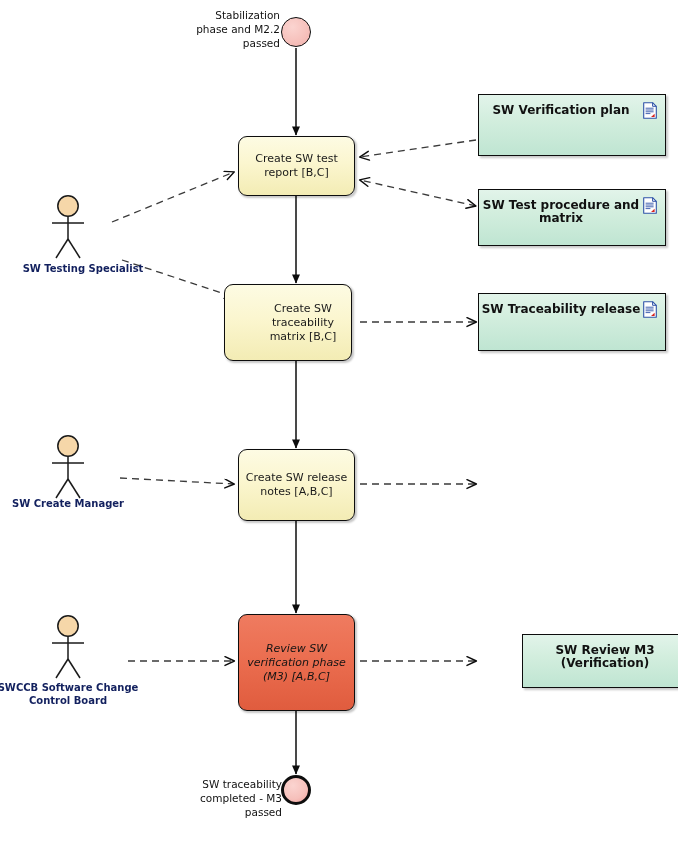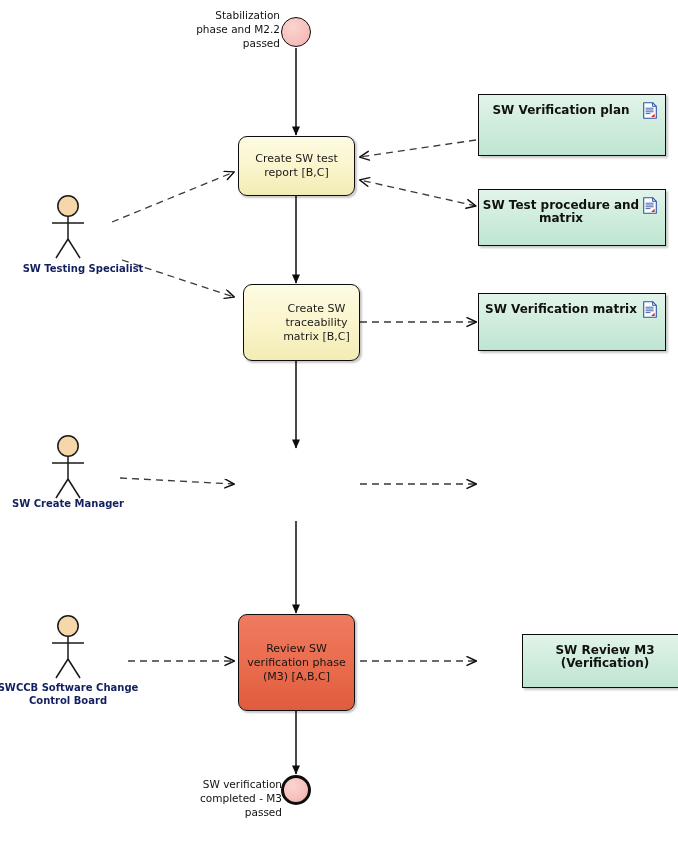--- a/index.html
+++ b/index.html
@@ -36,20 +36,21 @@
     font-size: 11px;
     line-height: 14px;
     color: #1a1a1a;
     background: linear-gradient(180deg, #fdfbe3 0%, #fbf6cf 45%, #f3ecb4 100%);
     box-shadow: 1.5px 1.5px 2px rgba(0,0,0,0.22);
     padding: 2px 6px;
   }
   .activity.review {
     background: linear-gradient(180deg, #ef7b60 0%, #eb6e50 45%, #e05c3e 100%);
     color: #141414;
+    font-style: italic;
   }
 
   
   .document {
     border: 1.6px solid #0d0d0d;
     background: linear-gradient(180deg, #e2f4ea 0%, #d3eede 40%, #bfe5d2 100%);
     box-shadow: 1.5px 1.5px 2px rgba(0,0,0,0.22);
     position: absolute;
     box-sizing: border-box;
   }
@@ -173,24 +174,27 @@
     <line x1="360" y1="661" x2="476" y2="661" stroke="#3a3a3a" stroke-width="1.3" stroke-dasharray="7,5" marker-end="url(#openArrow)"></line>
   </svg>
 
   <div class="start-node" style="left:281px; top:17px;"></div>
   <div class="node-caption" style="left:188px; top:8px; width:92px;">Stabilization phase and M2.2 passed</div>
 
   <div class="node activity" style="left:238px; top:136px; width:117px; height:60px;">
     <span>Create SW test report [B,C]</span>
   </div>
 
-  <div class="node activity" style="left:243px; top:284px; width:117px; height:77px;padding-left:36px;">
+  <div class="node activity" style="left:224px; top:284px; width:128px; height:77px;padding-left:36px;">
     <span>Create SW traceability matrix [B,C]</span>
   </div>
 
+  <div class="node activity" style="left:238px; top:449px; width:117px; height:72px;">
+    <span>Create SW release notes [A,B,C]</span>
+  </div>
 
   <div class="node activity review" style="left:238px; top:614px; width:117px; height:97px;">
     <span>Review SW verification phase (M3) [A,B,C]</span>
   </div>
 
   <div class="document" style="left:478px; top:94px; width:188px; height:62px;">
     <div class="doc-title">SW Verification plan</div>
     <svg class="doc-icon" viewBox="0 0 14 17">
       <path d="M0.7,0.7 H9.6 L13.3,4.3 V16.3 H0.7 Z" fill="#ffffff" stroke="#2f53a8" stroke-width="1.1" stroke-linejoin="round"></path>
       <path d="M9.6,0.7 V4.3 H13.3" fill="none" stroke="#2f53a8" stroke-width="1"></path>
@@ -213,21 +217,21 @@
         <line x1="2.6" y1="6.2" x2="10.6" y2="6.2"></line>
         <line x1="2.6" y1="8.0" x2="10.6" y2="8.0"></line>
         <line x1="2.6" y1="9.8" x2="10.6" y2="9.8"></line>
         <line x1="2.6" y1="11.6" x2="7.4" y2="11.6"></line>
       </g>
       <path d="M8.0,14.9 L11.6,11.7 L11.6,14.9 Z" fill="#d8241f"></path>
     </svg>
   </div>
 
   <div class="document" style="left:478px; top:293px; width:188px; height:58px;">
-    <div class="doc-title">SW Verification matrix</div>
+    <div class="doc-title">SW Traceability release</div>
     <svg class="doc-icon" viewBox="0 0 14 17">
       <path d="M0.7,0.7 H9.6 L13.3,4.3 V16.3 H0.7 Z" fill="#ffffff" stroke="#2f53a8" stroke-width="1.1" stroke-linejoin="round"></path>
       <path d="M9.6,0.7 V4.3 H13.3" fill="none" stroke="#2f53a8" stroke-width="1"></path>
       <g stroke="#2f53a8" stroke-width="0.9">
         <line x1="2.6" y1="6.2" x2="10.6" y2="6.2"></line>
         <line x1="2.6" y1="8.0" x2="10.6" y2="8.0"></line>
         <line x1="2.6" y1="9.8" x2="10.6" y2="9.8"></line>
         <line x1="2.6" y1="11.6" x2="7.4" y2="11.6"></line>
       </g>
       <path d="M8.0,14.9 L11.6,11.7 L11.6,14.9 Z" fill="#d8241f"></path>
@@ -277,15 +281,15 @@
       <circle cx="28" cy="12" r="10.2" fill="#f6d7a9" stroke="#1a1a1a" stroke-width="1.5"></circle>
       <line x1="28" y1="22.4" x2="28" y2="45" stroke="#1a1a1a" stroke-width="1.5"></line>
       <line x1="12" y1="29" x2="44" y2="29" stroke="#1a1a1a" stroke-width="1.5"></line>
       <line x1="28" y1="45" x2="16" y2="64" stroke="#1a1a1a" stroke-width="1.5"></line>
       <line x1="28" y1="45" x2="40" y2="64" stroke="#1a1a1a" stroke-width="1.5"></line>
     </svg>
   </div>
   <div class="actor-label wrap" style="left:-7px; top:681px;">SWCCB Software Change Control Board</div>
 
   <div class="end-node" style="left:281px; top:775px;"></div>
-  <div class="node-caption" style="left:198px; top:777px; width:84px;">SW verification completed - M3 passed</div>
+  <div class="node-caption" style="left:198px; top:777px; width:84px;">SW traceability completed - M3 passed</div>
 
 </div>
 
 </body></html>

